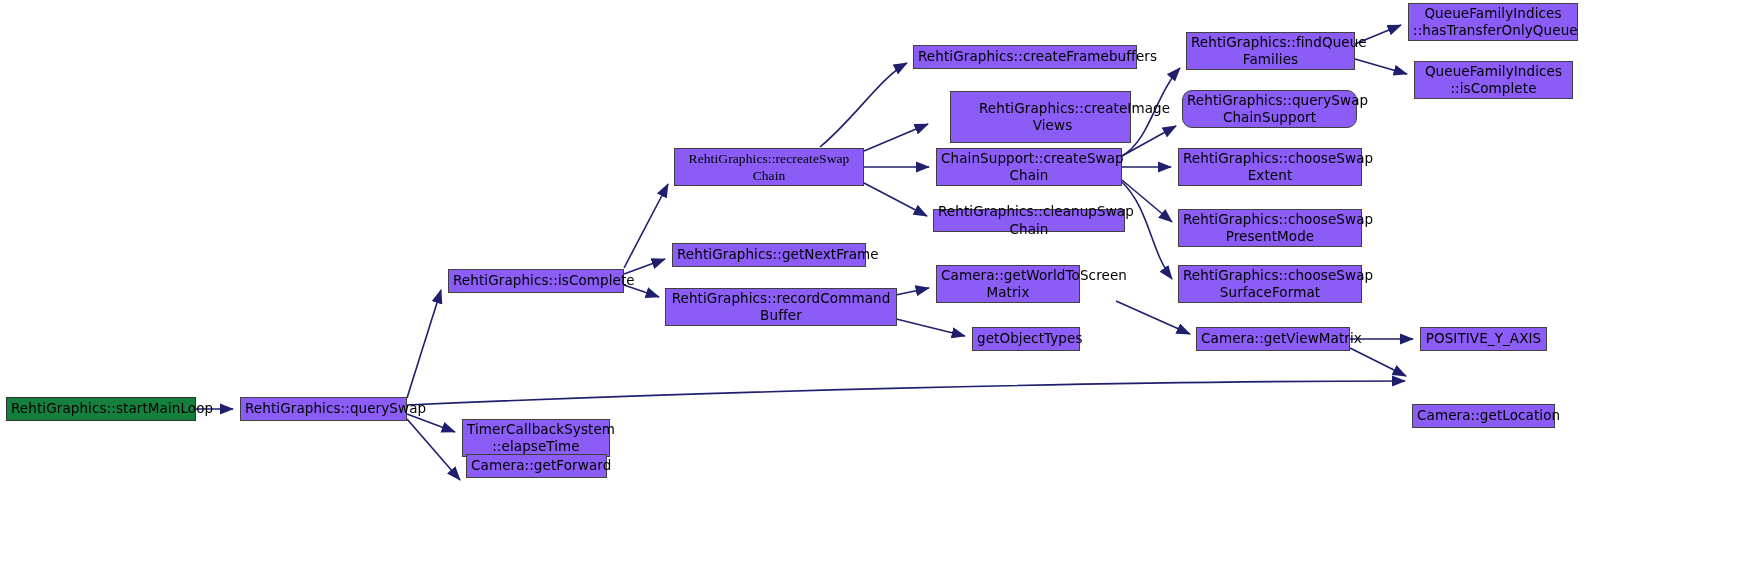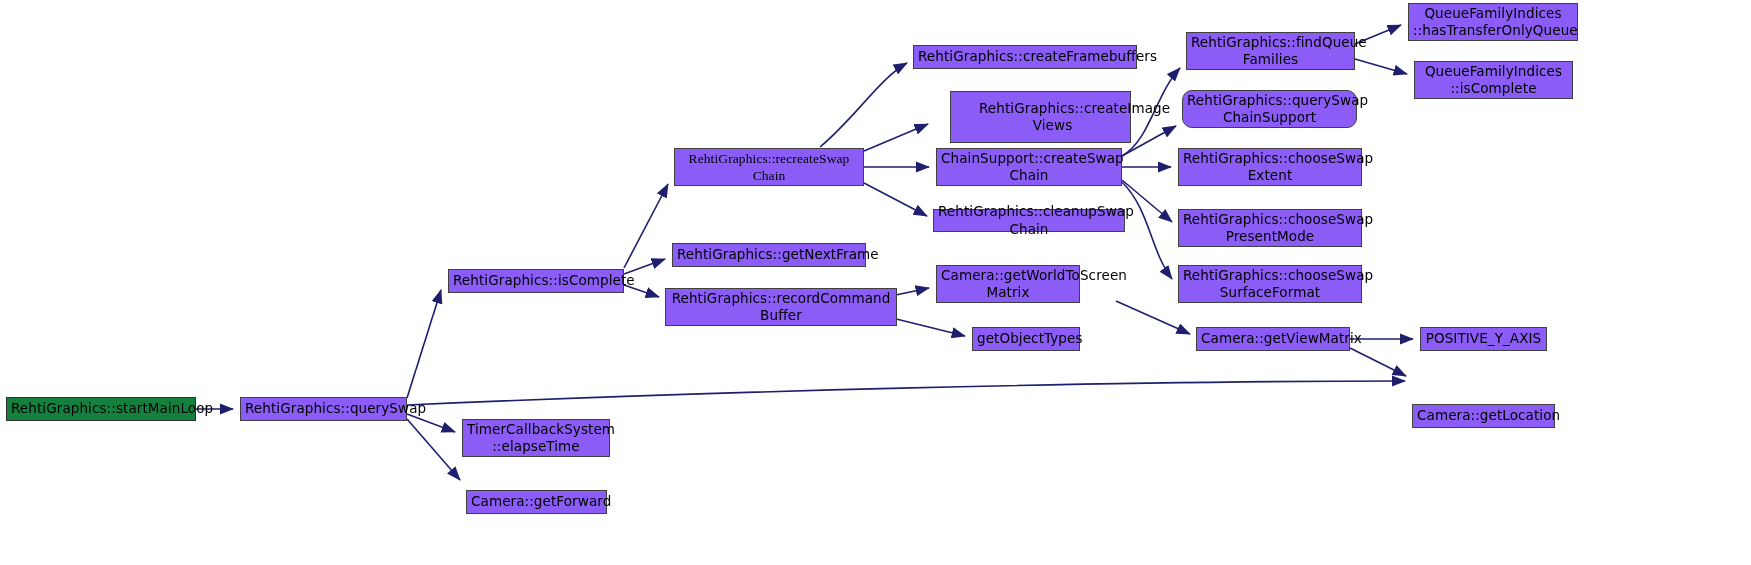--- a/index.html
+++ b/index.html
@@ -84,21 +84,21 @@
         <path d="M1350,339 L1413,339" fill="none" stroke="#1f1f6e" stroke-width="1.6" marker-end="url(#arrowhead)"></path>
         <path d="M1350,348 L1406,376" fill="none" stroke="#1f1f6e" stroke-width="1.6" marker-end="url(#arrowhead)"></path>
       </g>
   </svg>
   <div id="nodes">
       <div class="node root" style="left: 6px; top: 397px; width: 190px; height: 24px;"><span class="node-label">RehtiGraphics::startMainLoop</span></div>
       <div class="node" style="left: 240px; top: 397px; width: 167px; height: 24px;"><span class="node-label">RehtiGraphics::querySwap</span></div>
       <div class="node" style="left: 448px; top: 269px; width: 176px; height: 24px;"><span class="node-label">RehtiGraphics::isComplete</span></div>
       <div class="node" style="left: 462px; top: 419px; width: 148px; height: 38px; align-items: center;"><span class="node-label">TimerCallbackSystem
 ::elapseTime</span></div>
-      <div class="node" style="left: 466px; top: 490px; width: 141px; height: 24px;"><span class="node-label">Camera::getForward</span></div>
+      <div class="node" style="left: 466px; top: 454px; width: 141px; height: 24px;"><span class="node-label">Camera::getForward</span></div>
       <div class="node" style="left: 674px; top: 148px; width: 190px; height: 38px; font-family: Liberation Serif, serif;"><span class="node-label">RehtiGraphics::recreateSwap
 Chain</span></div>
       <div class="node" style="left: 672px; top: 243px; width: 194px; height: 24px;"><span class="node-label">RehtiGraphics::getNextFrame</span></div>
       <div class="node" style="left: 665px; top: 288px; width: 232px; height: 38px;"><span class="node-label">RehtiGraphics::recordCommand
 Buffer</span></div>
       <div class="node" style="left: 913px; top: 45px; width: 224px; height: 24px;"><span class="node-label">RehtiGraphics::createFramebuffers</span></div>
       <div class="node" style="left: 950px; top: 91px; width: 181px; height: 52px; padding-left: 28px;"><span class="node-label">RehtiGraphics::createImage
 Views</span></div>
       <div class="node" style="left: 936px; top: 148px; width: 186px; height: 38px;"><span class="node-label">ChainSupport::createSwap
 Chain</span></div>

